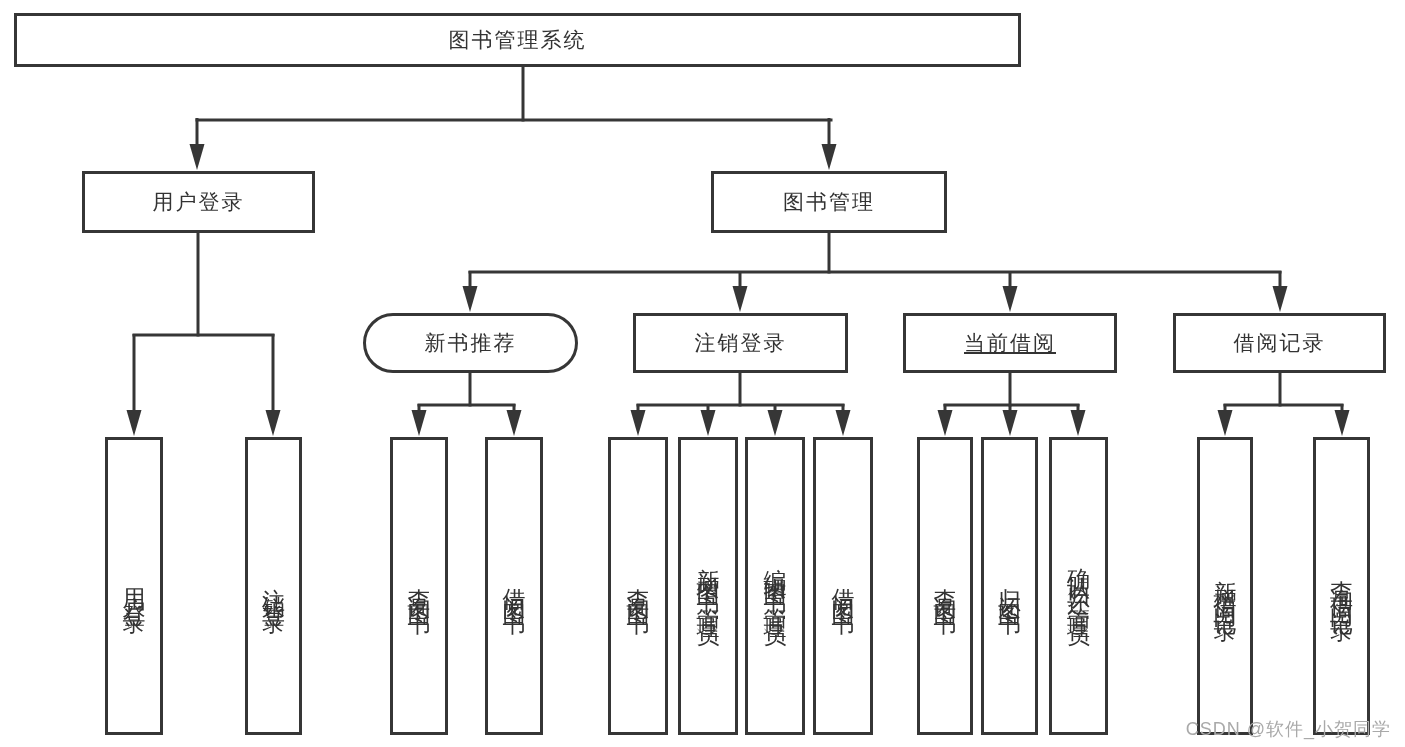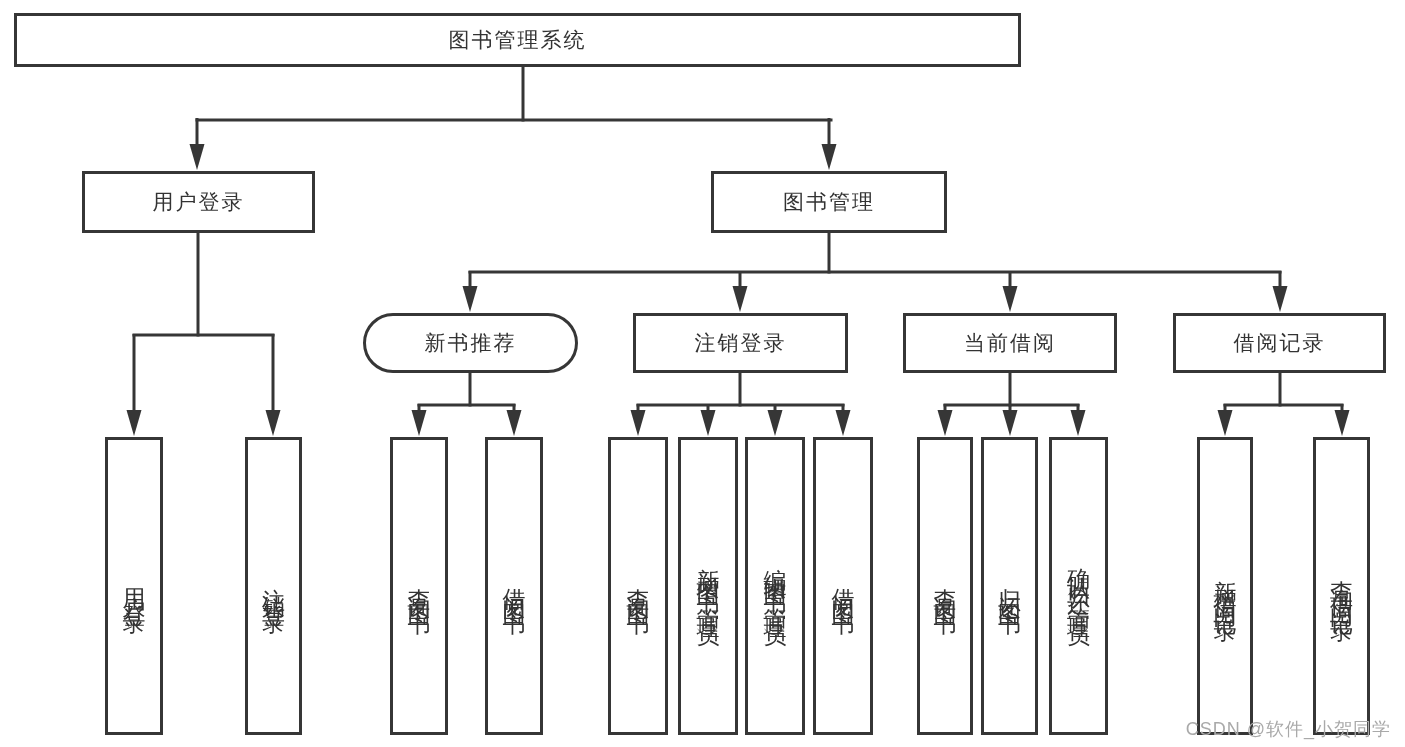--- a/index.html
+++ b/index.html
@@ -126,21 +126,21 @@
   <div class="node" style="left:711px; top:171px; width:236px; height:62px;">
     <span>图书管理</span>
   </div>
 
   <div class="node" style="left:363px; top:313px; width:215px; height:60px;border-radius:30px;">
     <span>新书推荐</span>
   </div>
   <div class="node" style="left:633px; top:313px; width:215px; height:60px;">
     <span>注销登录</span>
   </div>
-  <div class="node" style="left:903px; top:313px; width:214px; height:60px;">
+  <div class="node" style="left:903px; top:313px; width:214px; height:60px;text-decoration:underline;">
     <span>当前借阅</span>
   </div>
   <div class="node" style="left:1173px; top:313px; width:213px; height:60px;">
     <span>借阅记录</span>
   </div>
 
   <div class="node leaf" style="left:105px; top:437px; width:58px; height:298px;">
     <span class="vtext">用户登录</span>
   </div>
   <div class="node leaf" style="left:245px; top:437px; width:57px; height:298px;">

